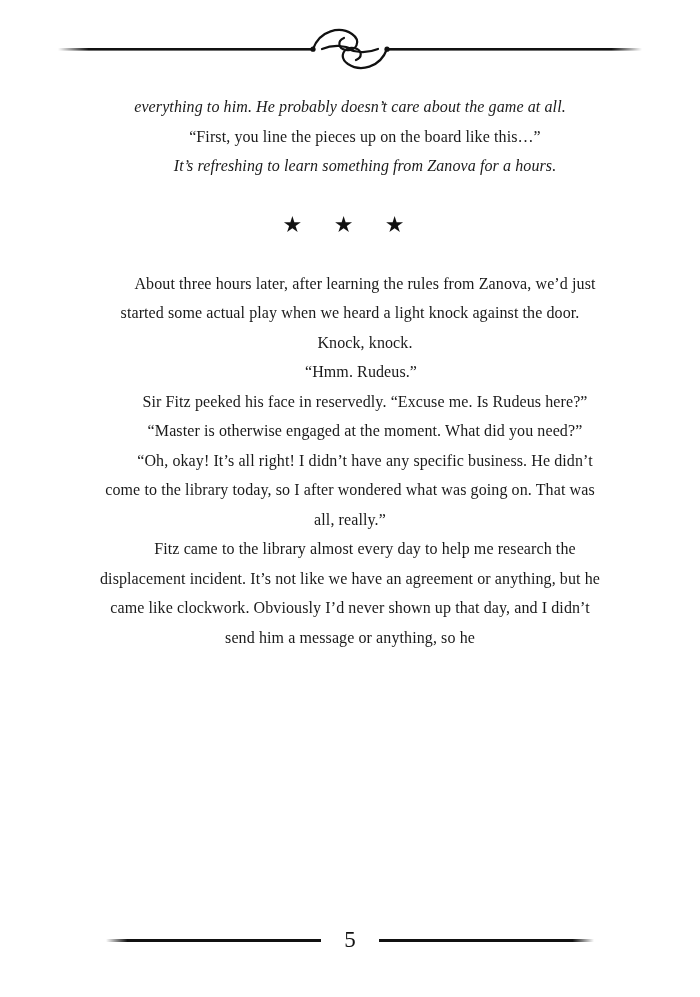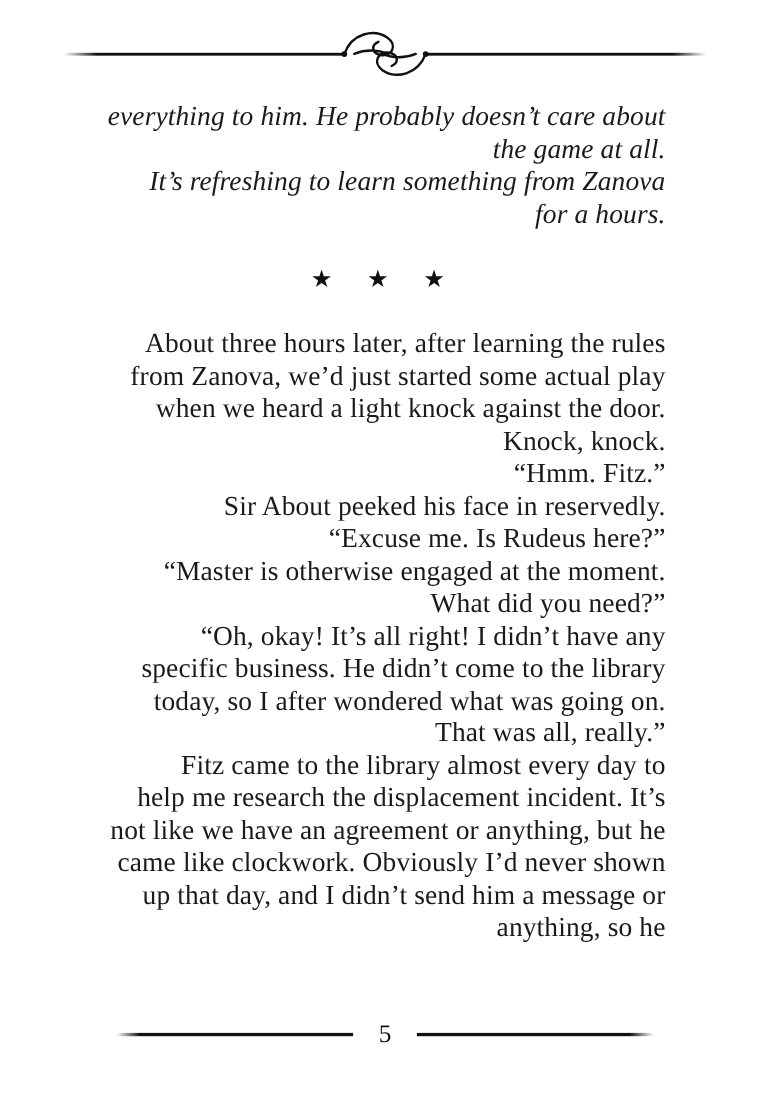--- a/index.html
+++ b/index.html
@@ -36,23 +36,23 @@
 
   
   .content {
     flex: 1 1 auto;
     padding: 22px 95px 0 95px;
     box-sizing: border-box;
   }
 
   p.para {
     margin: 0;
-    font-size: 25px;
+    font-size: 16px;
     line-height: 29.5px;
-    text-align: right;
+    text-align: center;
     text-indent: 30px;
     letter-spacing: 0.1px;
   }
   p.para.noindent {
     text-indent: 0;
   }
   p.para.italic {
     font-style: italic;
   }
   p.para.smallindent {
@@ -138,28 +138,29 @@
       <g fill="#111">
         <circle cx="313" cy="49.2" r="2.6"></circle>
         <circle cx="387" cy="49.2" r="2.6"></circle>
       </g>
     </svg>
   </div>
 
   <div class="content">
 
     <p class="para noindent italic">everything to him. He probably doesn’t care about the game at all.</p>
+    <p class="para">“First, you line the pieces up on the board like this…”</p>
     <p class="para italic">It’s refreshing to learn something from Zanova for a hours.</p>
 
     <div class="scene-break">★ ★ ★</div>
 
     <p class="para">About three hours later, after learning the rules from Zanova, we’d just started some actual play when we heard a light knock against the door.</p>
     <p class="para">Knock, knock.</p>
-    <p class="para smallindent">“Hmm. Fitz.”</p>
-    <p class="para">Sir About peeked his face in reservedly. “Excuse me. Is Rudeus here?”</p>
+    <p class="para smallindent">“Hmm. Rudeus.”</p>
+    <p class="para">Sir Fitz peeked his face in reservedly. “Excuse me. Is Rudeus here?”</p>
     <p class="para">“Master is otherwise engaged at the moment. What did you need?”</p>
     <p class="para">“Oh, okay! It’s all right! I didn’t have any specific business. He didn’t come to the library today, so I after wondered what was going on. That was all, really.”</p>
     <p class="para">Fitz came to the library almost every day to help me research the displacement incident. It’s not like we have an agreement or anything, but he came like clockwork. Obviously I’d never shown up that day, and I didn’t send him a message or anything, so he</p>
 
   </div>
 
   <div class="footer">
     <div class="footer-inner">
       <div class="rule left"></div>
       <div class="page-number">5</div>

